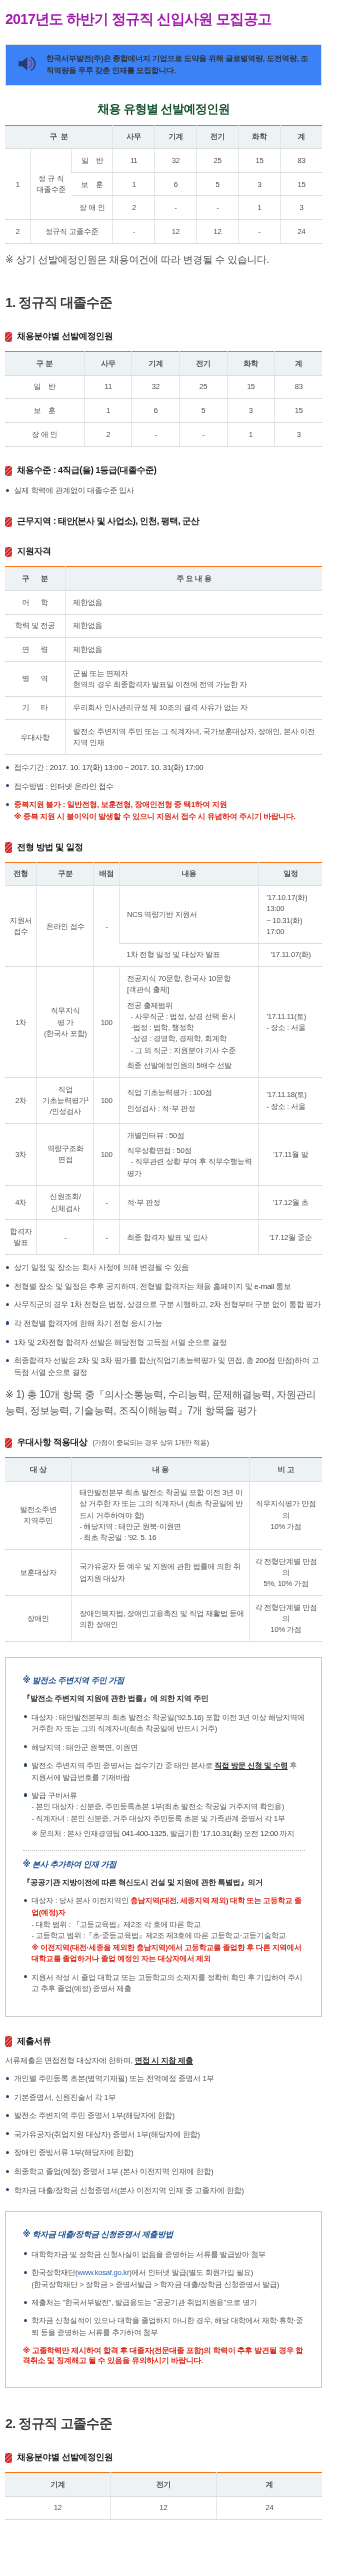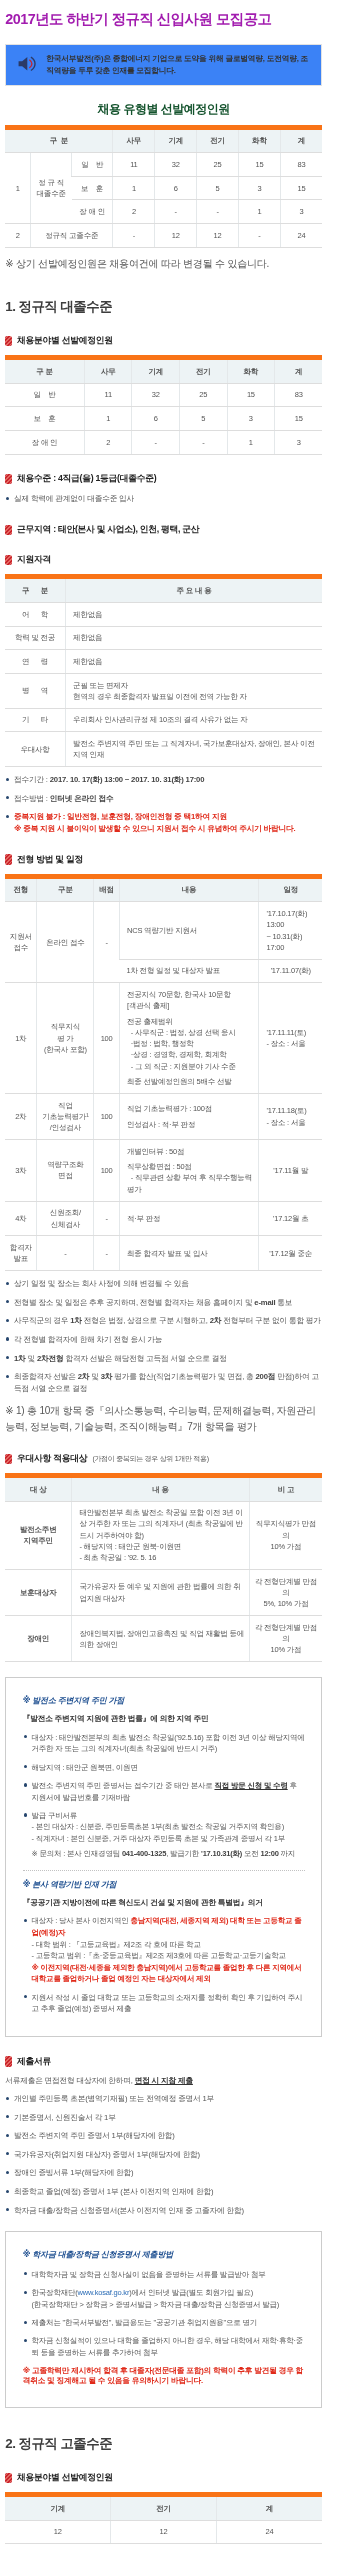--- a/index.html
+++ b/index.html
@@ -5,41 +5,41 @@
   html,body{margin:0;padding:0;}
   body{width:350px;height:3895px;overflow:hidden;position:relative;background:#fff;
        font-family:"Liberation Sans","DejaVu Sans",sans-serif;color:#555;}
   .doc{width:317px;margin-left:5.2px;padding-top:6.2px;}
   .h1{font-size:14.4px;font-weight:700;color:#a21caf;letter-spacing:-0.5px;margin:4.1px 0 14.4px;}
   .h2{font-size:13.4px;font-weight:600;color:#3d3d3d;letter-spacing:-0.5px;margin:27px 0 14.4px;}
   .notice{border:0.5px solid #e2e2e2;background:#3b82f6;display:flex;align-items:center;gap:8.2px;
           padding:8.2px 10.3px;margin:0 0 15.5px;}
   .notice .txt{font-size:7.7px;font-weight:700;color:#333;line-height:1.55;letter-spacing:-0.2px;}
   .tbl-title{text-align:center;font-size:12px;font-weight:600;color:#14532d;margin:7.2px 0 6.2px;letter-spacing:-0.5px;}
-  table.tb{border-collapse:collapse;width:100%;border-top:5px solid #f97316;margin:2.1px 0 3.1px;table-layout:fixed;}
+  table.tb{border-collapse:collapse;width:100%;border-top:1px solid #f97316;margin:2.1px 0 3.1px;table-layout:fixed;}
   .tb th{background:#edf3f5;font-weight:700;color:#333;}
   .tb th,.tb td{border-bottom:0.5px solid #ddd;border-left:0.5px solid #e4e8ea;font-size:7.5px;
         padding:5.7px 4.1px;text-align:center;vertical-align:middle;line-height:1.5;color:#555;letter-spacing:-0.2px;}
   .tb th:first-child,.tb td:first-child{border-left:none;}
   .tb td.l{text-align:left;padding-left:7.2px;}
   .cl{white-space:pre-wrap;}
   .cl.gap{height:4.1px;}
   .badge-h{display:flex;align-items:center;gap:5.2px;margin:18.5px 0 8.2px;font-size:8.8px;font-weight:700;
            color:#222;letter-spacing:-0.3px;}
   .badge-ico{flex:0 0 6.7px;width:6.7px;height:10.3px;border-radius:2.1px;
      background:repeating-linear-gradient(135deg,#c9242c 0 1.5px,#e46a63 1.5px 2.6px);}
   .badge-h .sub{font-weight:400;font-size:7px;color:#555;}
   .bullets{margin:1px 0 6.2px;}
   .b-item{margin:6.7px 0;font-size:7.7px;line-height:1.55;letter-spacing:-0.2px;}
   .b-first{position:relative;padding-left:8.8px;}
   .b-dot{position:absolute;left:1px;top:3.6px;width:3.1px;height:3.1px;border-radius:50%;background:#27476e;}
   .b-cont{padding-left:8.8px;}
   .b-cont.gap{height:3.1px;}
   .red-b{color:#e02a1a;font-weight:700;}
-  .bold{font-weight:700;color:#444;}
+  .bold{font-weight:400;color:#444;}
   .ub{font-weight:700;text-decoration:underline;color:#333;}
   .link{color:#2b6cb5;}
   .footnote{font-size:10px;color:#555;margin:8.2px 0 5.2px;line-height:1.55;letter-spacing:-0.2px;}
   .para{font-size:7.7px;color:#555;margin:5.2px 0 7.2px;letter-spacing:-0.2px;}
   .box{border:0.5px solid #ccc;background:#fff;padding:14.4px 16.5px;margin:14.4px 0;}
   .box-t{color:#1f5091;font-weight:700;font-size:8px;margin:3.1px 0 8.2px;letter-spacing:-0.2px;font-style:italic;}
   .box-p{font-weight:700;color:#333;font-size:7.7px;margin:7.2px 0;letter-spacing:-0.2px;}
   .box .b-item{font-size:7.5px;}
   .box-hr{border-top:0.5px dotted #c2c2c2;margin:10.3px 0 8.2px;}
 </style>
@@ -646,21 +646,21 @@
         </div>
         <div class="b-item">
           <div class="b-first"><span class="b-dot"></span>발급 구비서류</div>
           <div class="b-cont">- 본인 대상자 : 신분증, 주민등록초본 1부(최초 발전소 착공일 거주지역 확인용)</div>
           <div class="b-cont">- 직계자녀 : 본인 신분증, 거주 대상자 주민등록 초본 및 가족관계 증명서 각 1부</div>
           <div class="b-cont gap"></div>
           <div class="b-cont"><span>※ 문의처 : 본사 인재경영팀 </span><span class="bold">041-400-1325</span><span>, 발급기한 </span><span class="bold">'17.10.31(화)</span><span> 오전 </span><span class="bold">12:00</span><span> 까지</span></div>
         </div>
       </div>
       <div class="box-hr"></div>
-      <div class="box-t">※ 본사 역량기반 인재 가점</div>
+      <div class="box-t">※ 본사 추가하여 인재 가점</div>
       <div class="box-p">
         <div class="ln">『공공기관 지방이전에 따른 혁신도시 건설 및 지원에 관한 특별법』의거</div>
       </div>
       <div class="bullets">
         <div class="b-item">
           <div class="b-first"><span class="b-dot"></span><span>대상자 : 당사 본사 이전지역인 </span><span class="red-b">충남지역(대전, 세종지역 제외) 대학 또는 고등학교 졸업(예정)자</span></div>
           <div class="b-cont">- 대학 범위 : 『고등교육법』제2조 각 호에 따른 학교</div>
           <div class="b-cont">- 고등학교 범위 :『초·중등교육법』제2조 제3호에 따른 고등학교·고등기술학교</div>
           <div class="b-cont"><span class="red-b">※ 이전지역(대전·세종을 제외한 충남지역)에서 고등학교를 졸업한 후 다른 지역에서 대학교를 졸업하거나 졸업 예정인 자는 대상자에서 제외</span></div>
         </div>

